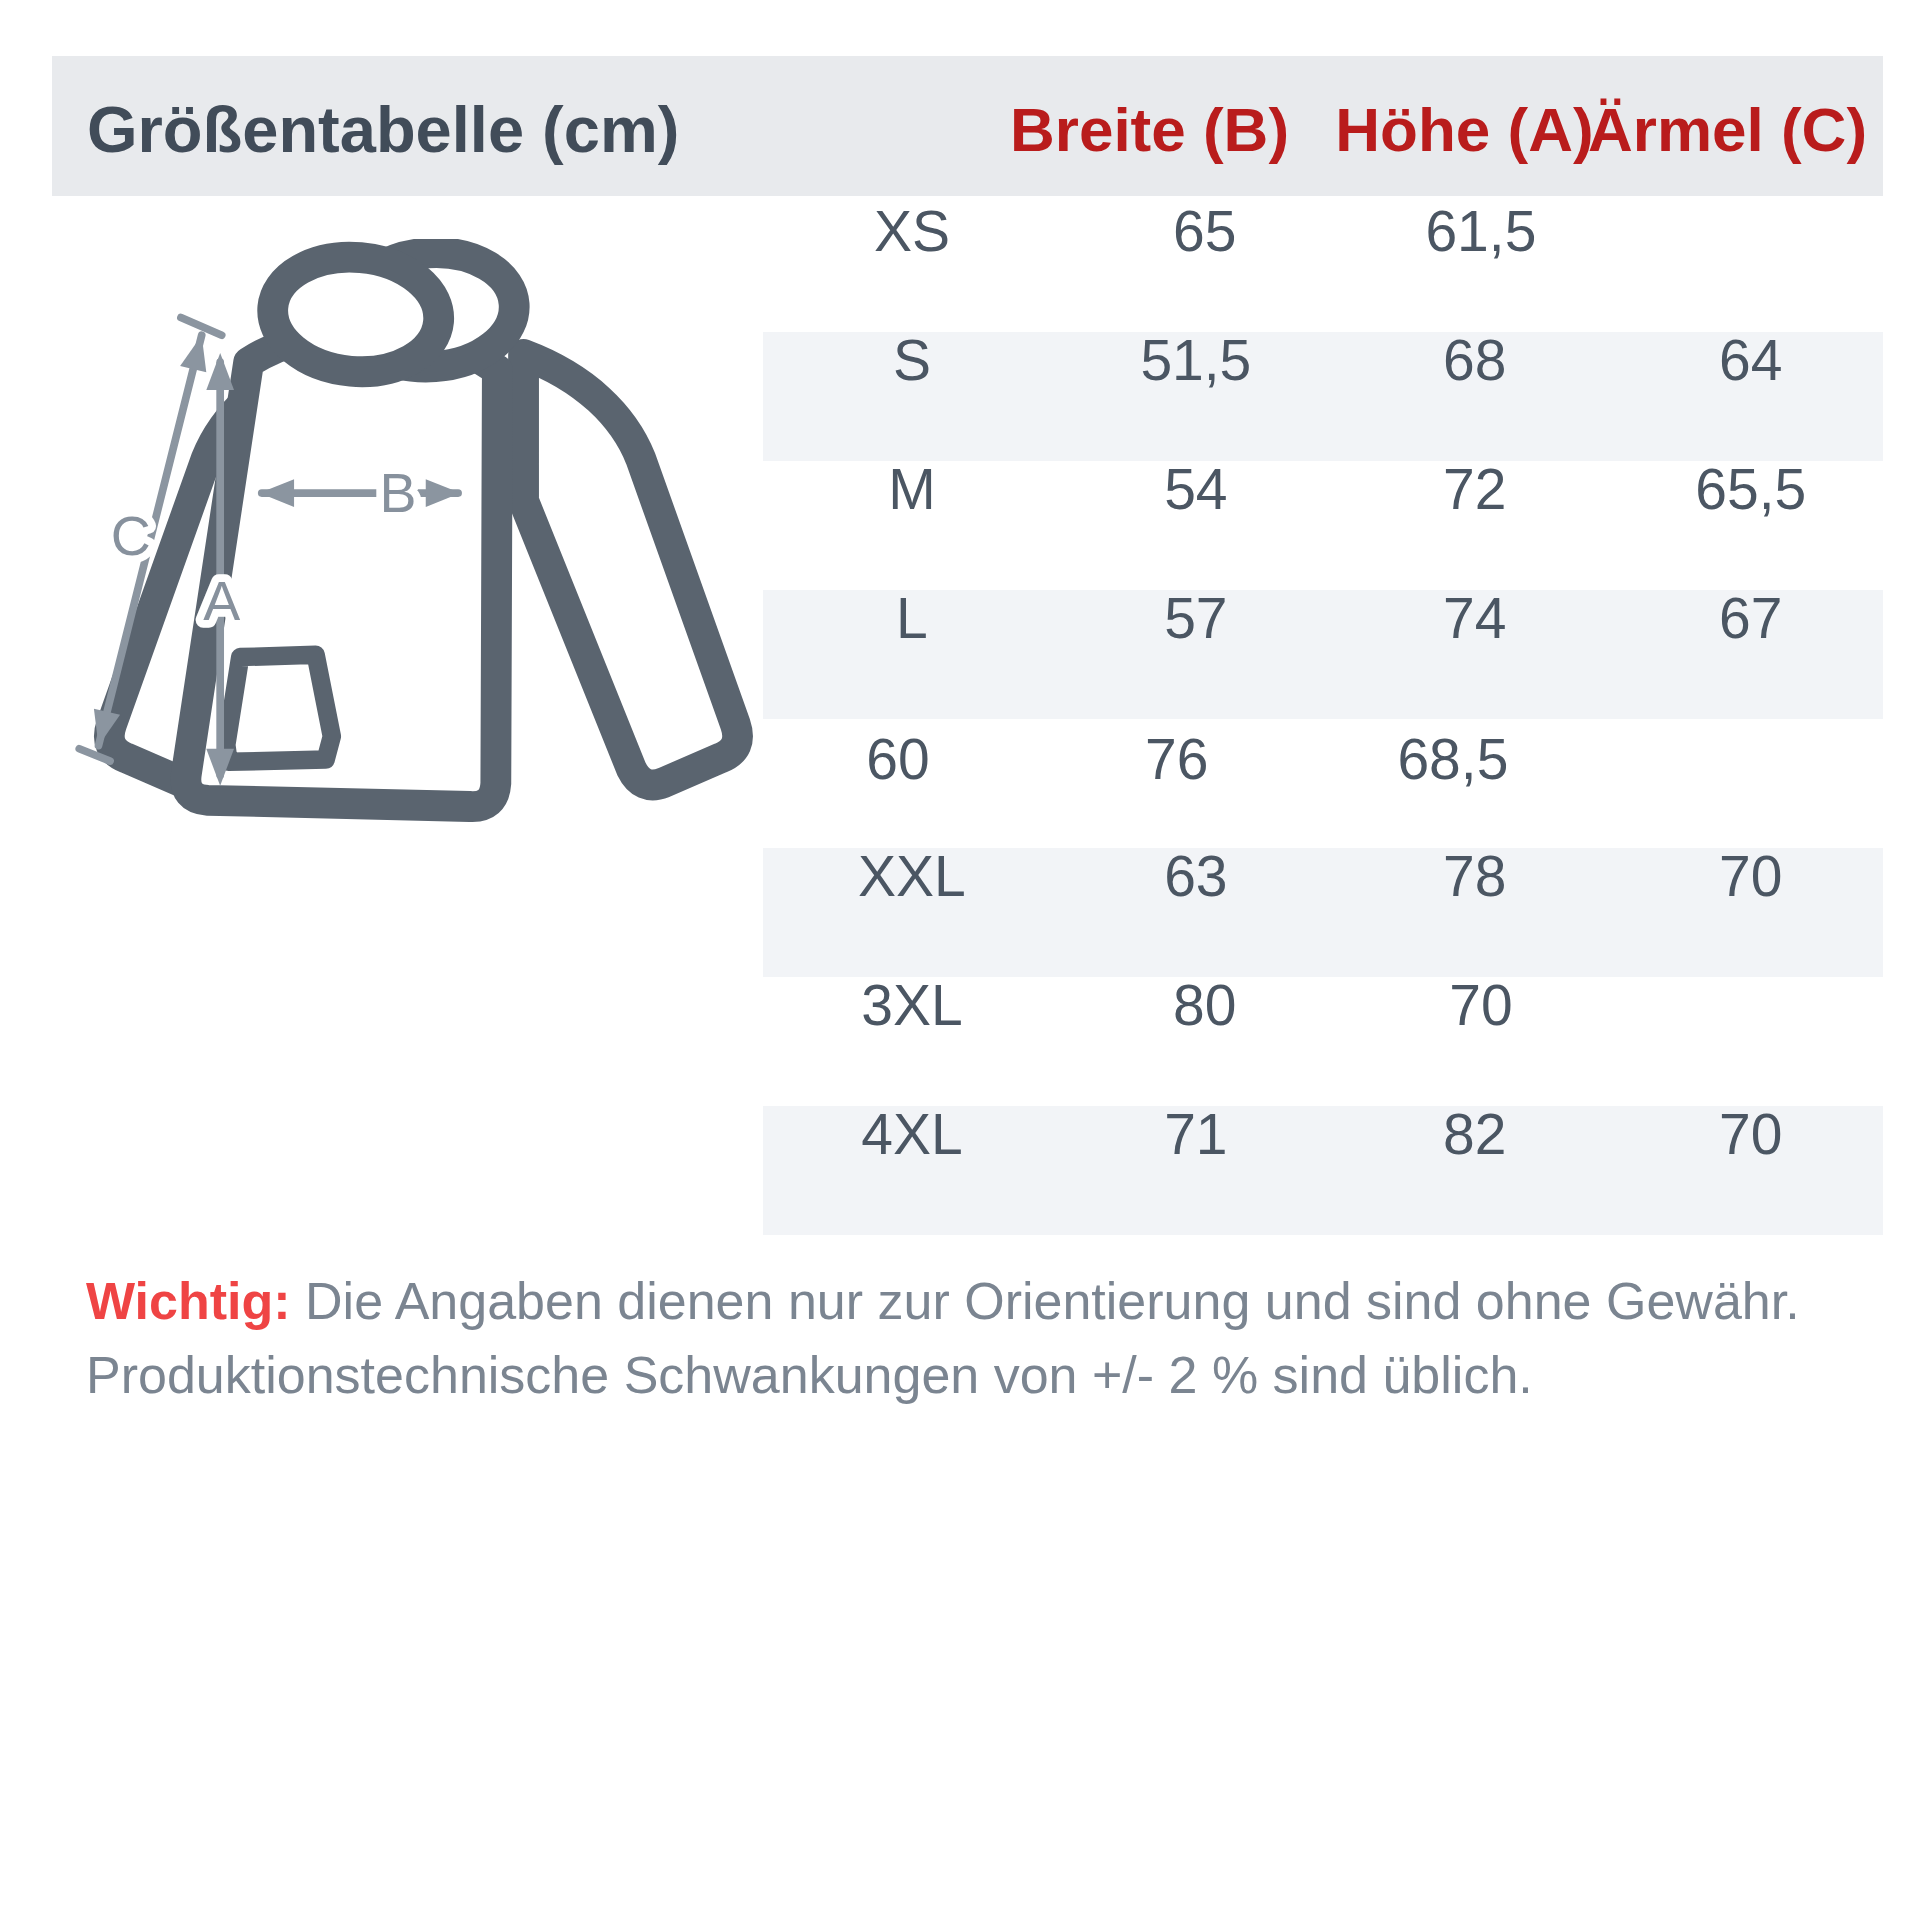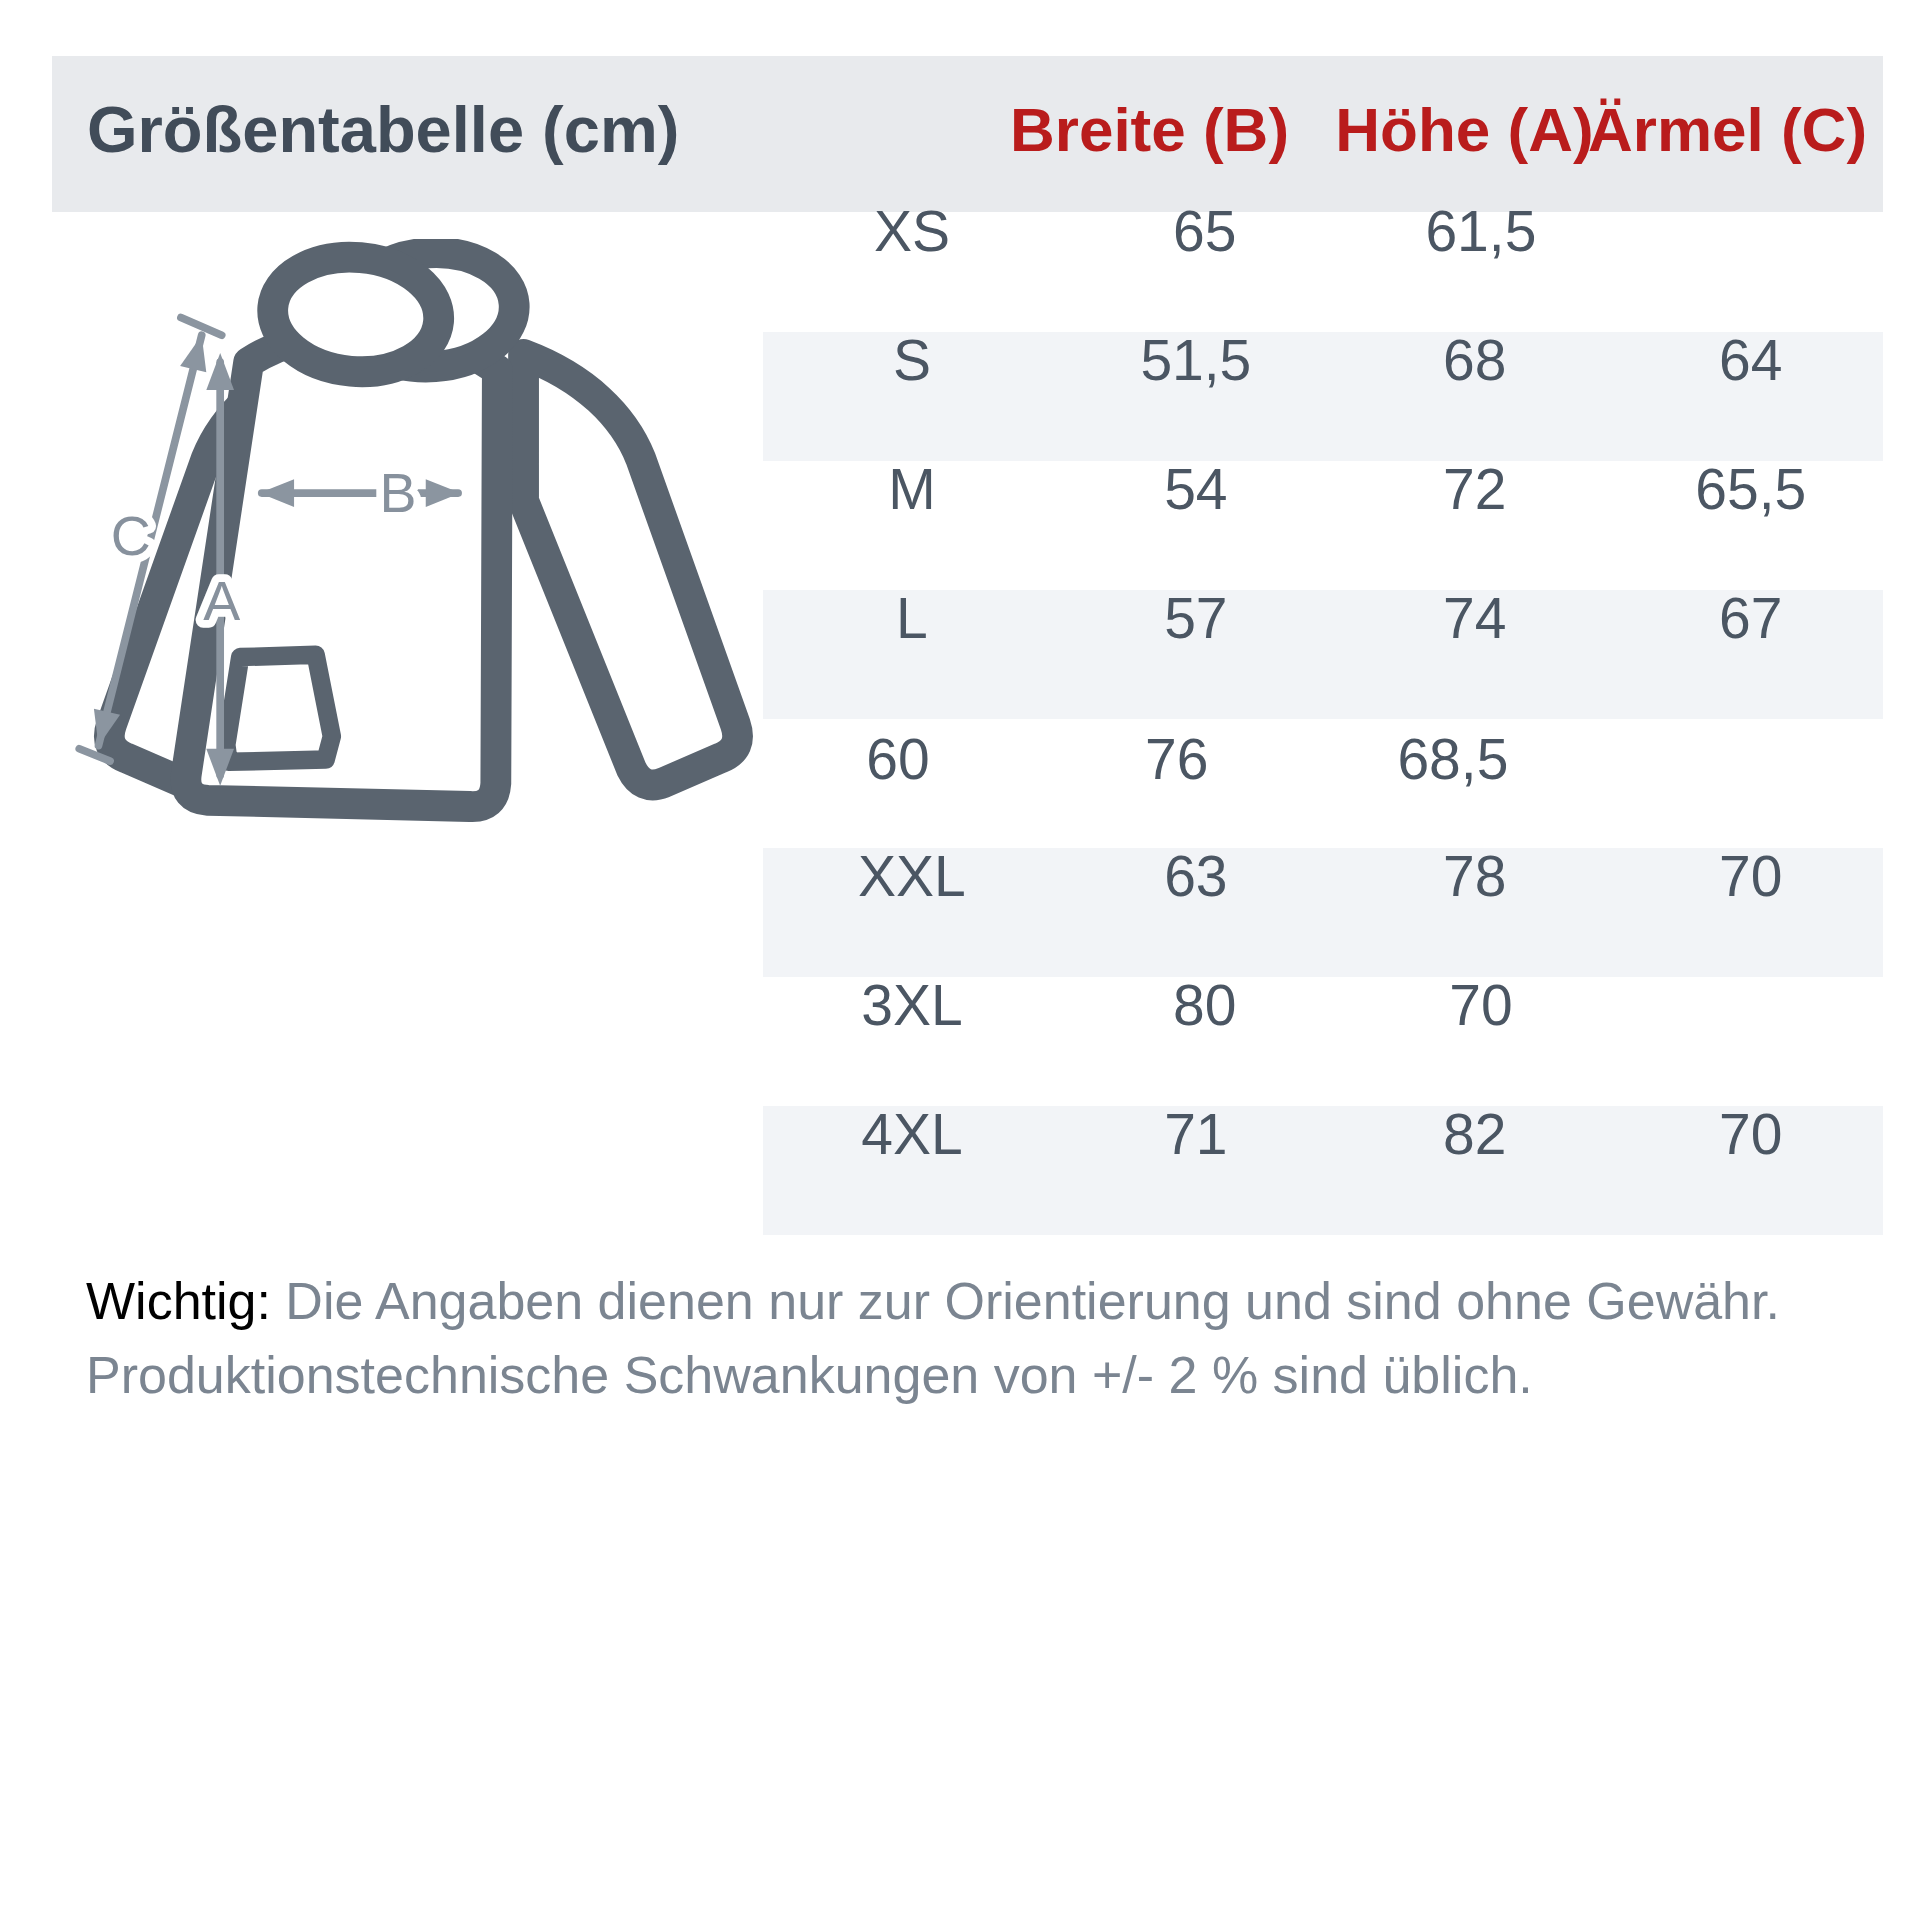--- a/index.html
+++ b/index.html
@@ -2,21 +2,21 @@
 <html style="font-size:12.3px"><head>
 <meta charset="utf-8">
 <style>
   html,body{margin:0;padding:0;background:#fff;}
   .page{
     position:relative;width:1926px;height:1926px;background:#ffffff;
     font-family:"Liberation Sans",sans-serif;overflow:hidden;
   }
   
   .header-bar{
-    position:absolute;left:52px;top:56px;width:1831px;height:156px;
+    position:absolute;left:52px;top:56px;width:1831px;height:140px;
     background:#e8eaed;
   }
   .page-title{
     position:absolute;left:35px;top:0;height:148px;line-height:148px;
     font-size:65px;font-weight:bold;color:#414c59;white-space:nowrap;
   }
   .col-header{
     position:absolute;top:0;height:148px;line-height:148px;width:277px;
     text-align:center;font-size:62px;font-weight:bold;color:#b91c1c;white-space:nowrap;
   }
@@ -45,21 +45,21 @@
   .mlabel{
     font-family:"Liberation Sans",sans-serif;font-size:72px;fill:#87919d;
     text-anchor:middle;paint-order:stroke;stroke:#ffffff;stroke-width:20px;
     stroke-linejoin:round;
   }
   
   .note{
     position:absolute;left:86px;top:1264px;width:1757px;
     font-size:52px;line-height:74px;color:#7b8591;
   }
-  .note b{font-weight:normal;color:#000000;}
+  .note b{font-weight:bold;color:#ef4444;}
 </style>
 </head>
 <body>
 
 <div class="page">
 
   <div class="header-bar">
     <div class="page-title">Größentabelle (cm)</div>
     <div class="col-header c1">Breite (B)</div>
     <div class="col-header c2">Höhe (A)</div>

